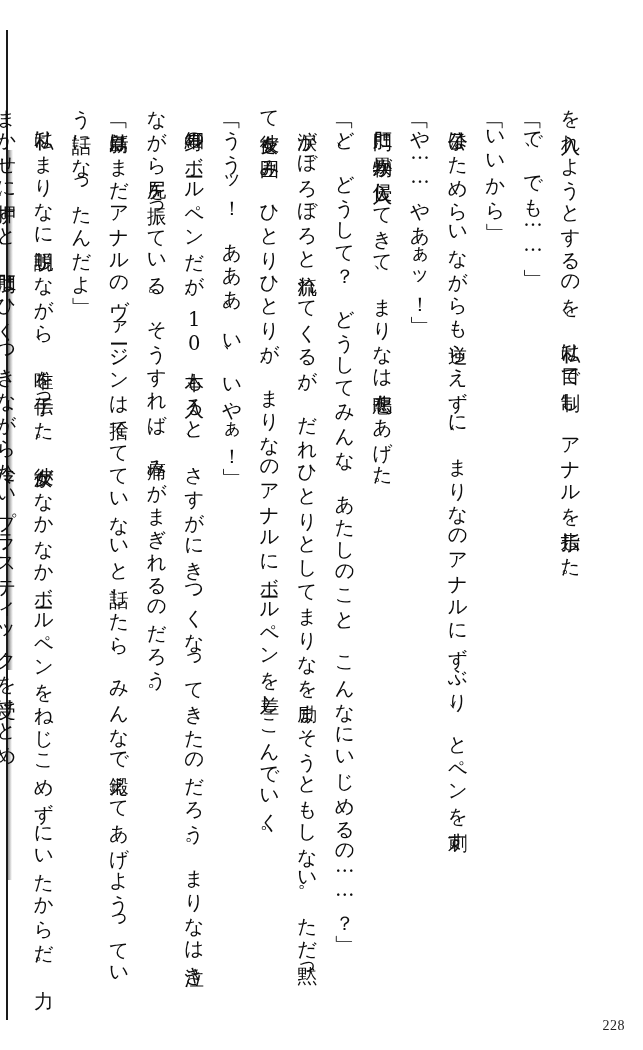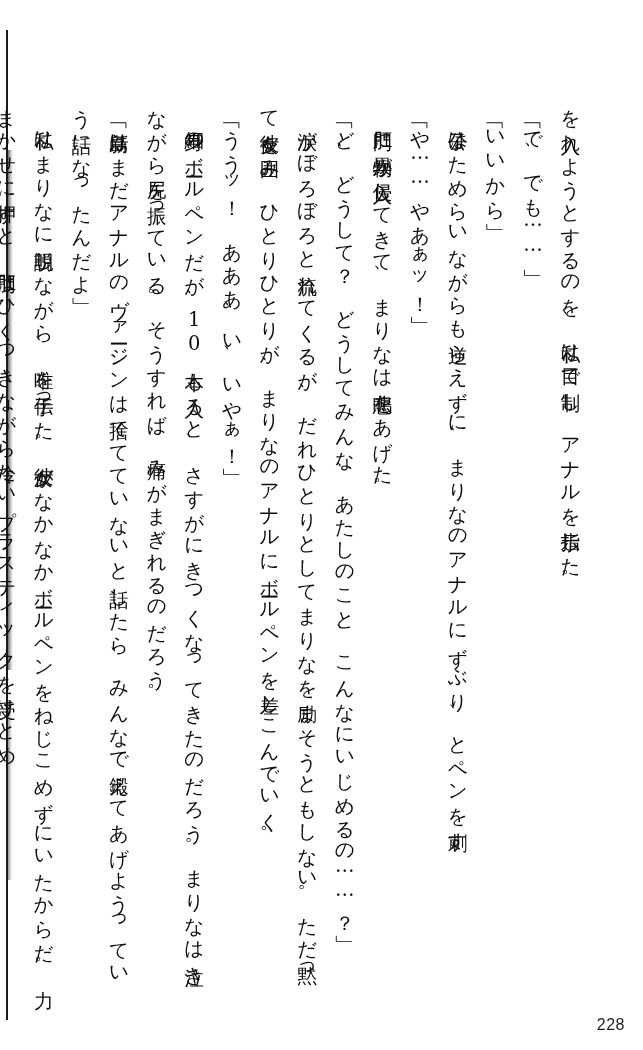--- a/index.html
+++ b/index.html
@@ -79,22 +79,22 @@
   .indent {
     text-indent: 1em;
   }
   .ruby-host {
     position: relative;
   }
   .page-number {
     position: absolute;
     right: 18px;
     bottom: 16px;
-    font-family: Liberation Sans, sans-serif;
-    font-size: 16px;
+    font-family: Liberation Serif, serif;
+    font-size: 14px;
     color: #222;
     letter-spacing: 0.5px;
     margin-left: 19px;
   }
 </style>
 </head>
 <body>
 
 <div class="page">
 

